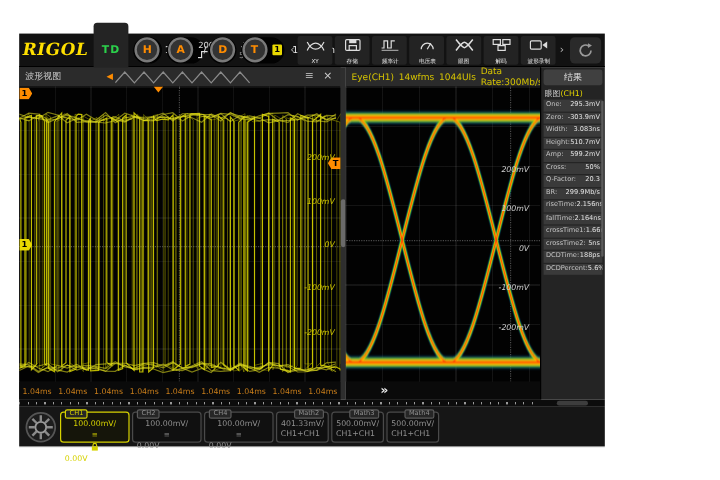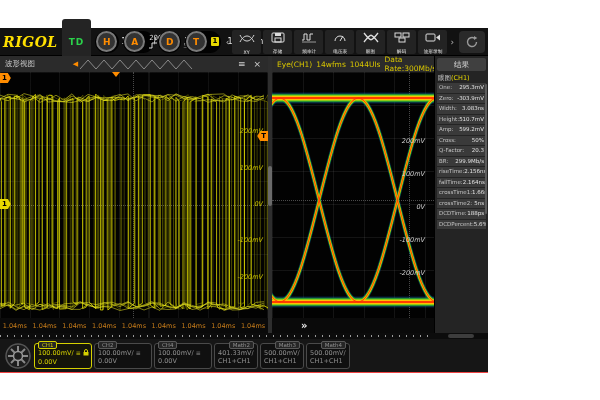--- a/index.html
+++ b/index.html
@@ -1,16 +1,16 @@
 <!DOCTYPE html>
 <html><head>
 <meta charset="utf-8">
 <style>
   html,body{margin:0;padding:0;background:#fff;width:600px;height:400px;overflow:hidden;}
-  .stage{position:absolute;top:28px;left:0;width:488px;height:345px;background:#ef4444;
+  .stage{position:absolute;top:28px;left:16px;width:488px;height:345px;background:#e5e5e5;
          font-family:"DejaVu Sans",sans-serif;-webkit-font-smoothing:antialiased;}
   
   .topbar{height:28px;background:#121212;display:flex;align-items:center;gap:4px;padding:0 3px;box-sizing:border-box;border-bottom:1px solid #000;}
   .logo{color:#ffe000;font-weight:bold;font-size:14px;letter-spacing:.5px;font-family:"DejaVu Serif",serif;font-style:italic;}
   .tdbox{background:#242424;border-radius:3px;padding:18px 7px;color:#2bd14b;font-weight:bold;font-size:9px;letter-spacing:1px;}
   .ctl{display:flex;align-items:center;background:#020202;border-radius:11px;padding:1px 6px 1px 1px;gap:4px;height:20px;flex-shrink:1;min-width:0;}
   .knob{width:17px;height:17px;border-radius:50%;background:#333;border:2px solid #7a7a7a;color:#ff8c00;
         font-weight:bold;font-size:9px;display:flex;align-items:center;justify-content:center;flex:none;}
   .pv{color:#e8e8e8;font-size:8px;white-space:nowrap;}
   .col{display:flex;flex-direction:column;line-height:8px;font-size:7px;color:#ddd;white-space:nowrap;}
@@ -77,21 +77,21 @@
   .chbox{position:relative;height:26px;border:1px solid #4a4a4a;border-radius:3px;background:#101010;
          padding:5px 3px 0;box-sizing:border-box;font-size:6.5px;color:#909090;flex:none;}
   .chbox.w-ch{width:58px;}
   .chbox.w-math{width:44px;}
   .chbox.w-rtsa{width:72px;color:#c0c0c0;}
   .chbox.sel{border-color:#d6d200;color:#d6d200;background:#15150a;}
   .chtab{position:absolute;top:-3px;left:3px;font-size:5.5px;line-height:6px;padding:0 3px;background:#262626;
          border:1px solid #5a5a5a;border-radius:2px;color:inherit;}
   .chbox.math .chtab{left:auto;right:3px;}
   .chbox.sel .chtab{border-color:#d6d200;}
-  .l1{display:flex;align-items:center;gap:2px;white-space:nowrap;line-height:8px;}
+  .l1{display:flex;align-items:center;gap:2px;white-space:nowrap;line-height:8px;flex-direction:column;}
   .l2{line-height:8px;white-space:nowrap;}
   .meq{font-size:6px;}
   .spacer{flex:1;}
   .clock{width:54px;height:28px;border:1px solid #4a4a4a;border-radius:3px;background:#101010;display:flex;flex-direction:column;
          align-items:center;justify-content:center;font-size:6.5px;color:#e0e0e0;line-height:8px;flex:none;}
   .clock .icons{color:#e8d800;font-size:6px;display:flex;gap:3px;align-items:center;}
   svg.icon{display:block;}
 </style>
 </head>
 <body>

